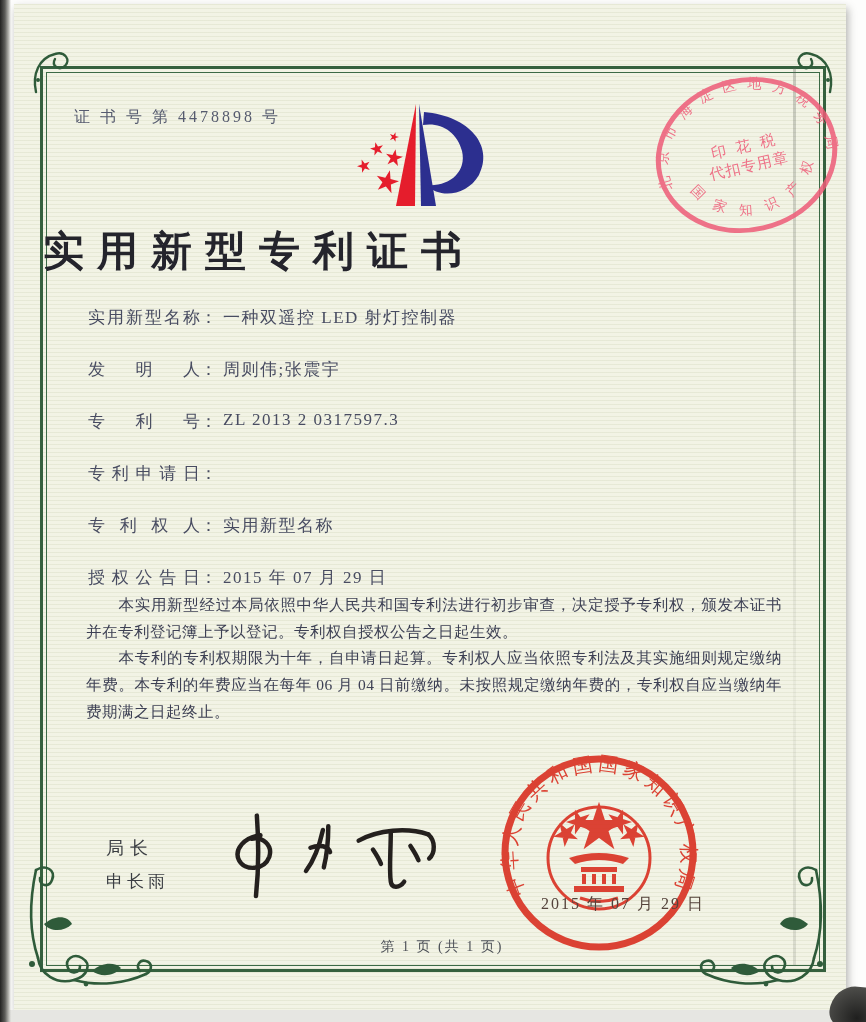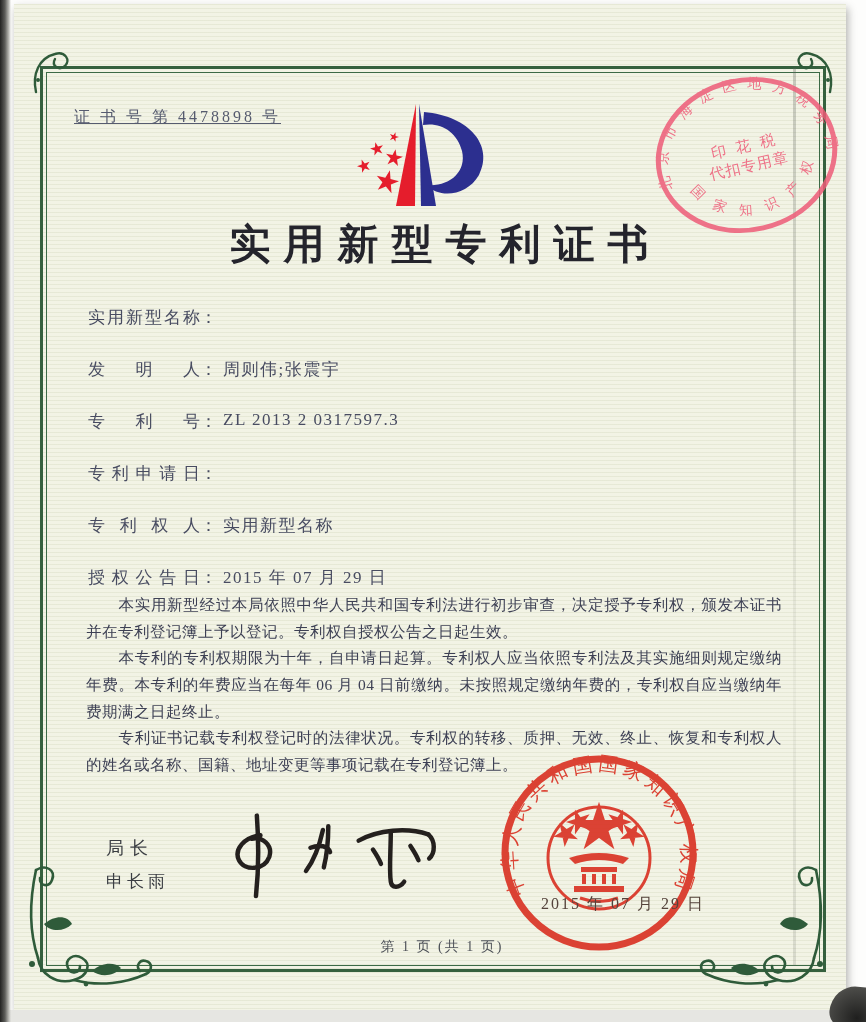--- a/index.html
+++ b/index.html
@@ -24,25 +24,25 @@
     border:3px solid #35603e;box-sizing:border-box;}
   .frame::after{content:"";position:absolute;inset:3px;border:1px solid #3c6a46;}
   .crease{position:absolute;left:779px;top:64px;width:3px;height:898px;
     background:linear-gradient(180deg,rgba(95,100,92,.30),rgba(95,100,92,.06) 70%,rgba(95,100,92,.18));}
   .orn{position:absolute;color:#2f5b3a;}
   .orn-bl{left:8px;top:858px;width:132px;height:132px;}
   .orn-br{left:684px;top:858px;width:132px;height:132px;transform:scaleX(-1);}
   .orn-tl{left:16px;top:46px;width:46px;height:46px;}
   .orn-tr{left:776px;top:46px;width:46px;height:46px;transform:scaleX(-1);}
   
-  .cert-no{position:absolute;left:60px;top:103px;font-size:16px;letter-spacing:3px;color:#565b6f;text-decoration:underline;}
+  .cert-no{position:absolute;left:60px;top:103px;font-size:16px;letter-spacing:3px;color:#565b6f;}
   .logo{position:absolute;left:318px;top:96px;width:182px;height:114px;}
   .seal-tax{position:absolute;left:634px;top:64px;width:198px;height:178px;
     transform:rotate(-13deg);opacity:.85;}
-  .title{position:absolute;left:0;top:204px;width:100%;margin:9px;text-align:center;
+  .title{position:absolute;left:0;top:204px;width:100%;margin:16px;
     font-size:41px;font-weight:bold;letter-spacing:13px;text-indent:13px;color:#24242c;}
   
   .fields{position:absolute;left:74px;top:294px;width:660px;margin-top:8px;}
   .field-row{height:52px;font-size:17px;color:#484c61;display:flex;align-items:flex-start;}
   .field-label{display:inline-block;width:112px;text-align:justify;text-align-last:justify;}
   .field-colon{margin:0 6px 0 0;}
   .field-value{letter-spacing:1.5px;white-space:nowrap;}
   
   .paragraphs{position:absolute;left:72px;top:588px;width:696px;
     font-size:15.5px;line-height:1.72;color:#3d4054;text-align:justify;letter-spacing:.5px;}
@@ -136,20 +136,21 @@
       <text x="98" y="100" font-size="15" letter-spacing="1" text-anchor="middle" stroke="none">代扣专用章</text>
     </g>
   </svg>
 
   <h1 class="title">实用新型专利证书</h1>
 
   <div class="fields">
     <div class="field-row">
       <span class="field-label">实用新型名称</span>
         <span class="field-colon">：</span>
+        <span class="field-value">一种双遥控 LED 射灯控制器</span>
     </div>
     <div class="field-row">
       <span class="field-label">发明人</span>
         <span class="field-colon">：</span>
         <span class="field-value">周则伟;张震宇</span>
     </div>
     <div class="field-row">
       <span class="field-label">专利号</span>
         <span class="field-colon">：</span>
         <span class="field-value">ZL 2013 2 0317597.3</span>
@@ -166,21 +167,20 @@
     <div class="field-row">
       <span class="field-label">授权公告日</span>
         <span class="field-colon">：</span>
         <span class="field-value">2015 年 07 月 29 日</span>
     </div>
   </div>
 
   <div class="paragraphs">
     <p>本实用新型经过本局依照中华人民共和国专利法进行初步审查，决定授予专利权，颁发本证书并在专利登记簿上予以登记。专利权自授权公告之日起生效。</p>
     <p>本专利的专利权期限为十年，自申请日起算。专利权人应当依照专利法及其实施细则规定缴纳年费。本专利的年费应当在每年 06 月 04 日前缴纳。未按照规定缴纳年费的，专利权自应当缴纳年费期满之日起终止。</p>
-    <p>专利证书记载专利权登记时的法律状况。专利权的转移、质押、无效、终止、恢复和专利权人的姓名或名称、国籍、地址变更等事项记载在专利登记簿上。</p>
   </div>
 
   <div class="sig-title">局长</div>
   <div class="sig-name">申长雨</div>
 
   <svg class="sig-script" viewBox="0 0 280 110">
     <g fill="none" stroke="#24201e" stroke-width="5" stroke-linecap="round" stroke-linejoin="round">
       <path d="M52,34 C34,36 22,50 28,62 C34,74 56,74 62,58 C66,45 54,35 42,38"></path>
       <path d="M48,12 C50,40 50,74 47,102"></path>
       <path d="M122,28 C118,46 112,62 103,74"></path>

